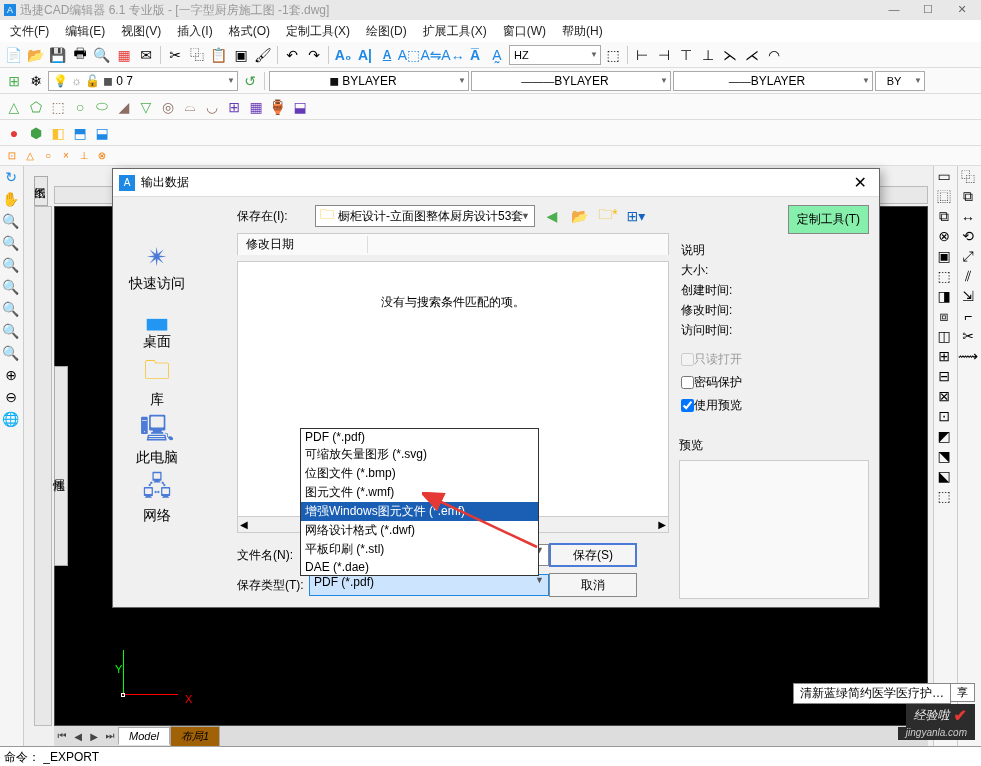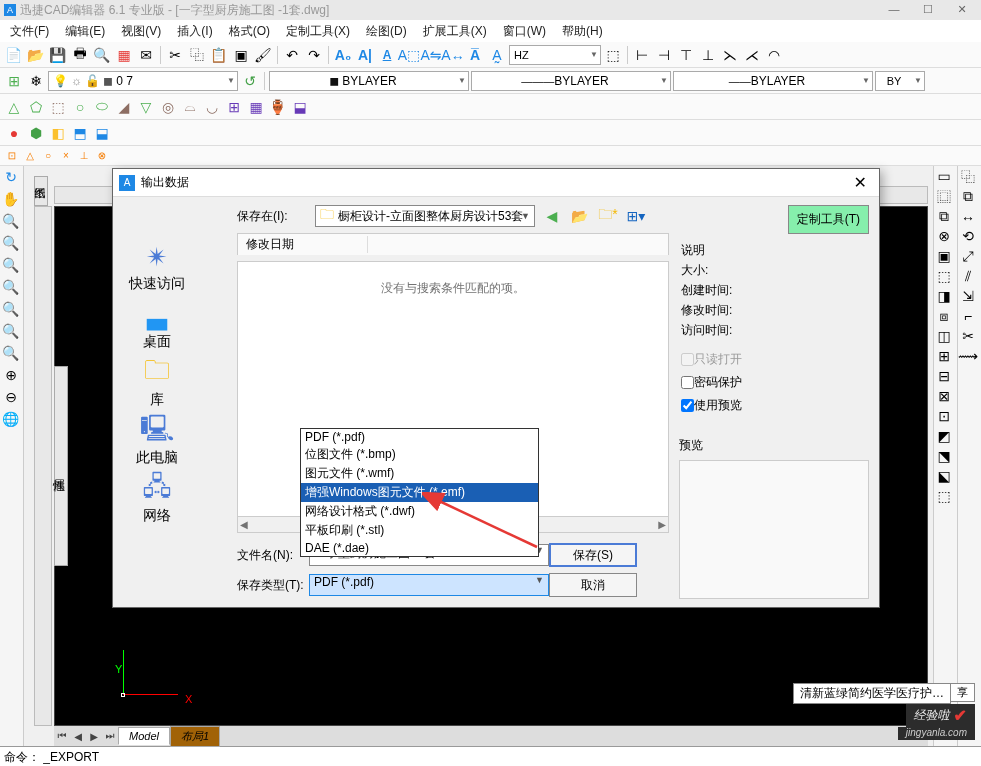--- a/index.html
+++ b/index.html
@@ -44,21 +44,21 @@
 .shortcut .lbl { font-size: 14px; }
 .dlg-main { flex: 1; display: flex; flex-direction: column; gap: 6px; margin-left: 36px; }
 .dlg-row { display: flex; align-items: center; gap: 6px; }
 .dlg-label { width: 72px; text-align: left; }
 .folder-sel { width: 220px; height: 22px; border: 1px solid #888; background: white; display: inline-flex; align-items: center; padding: 0 4px; position: relative; }
 .folder-sel .fico { color: #f5b800; margin-right: 4px; font-size: 14px; }
 .folder-sel::after { content: "▼"; position: absolute; right: 4px; font-size: 9px; color: #555; }
 .dlg-nav-ico { width: 22px; height: 22px; display: inline-flex; align-items: center; justify-content: center; font-size: 14px; cursor: pointer; }
 .file-list-hdr { display: flex; border: 1px solid #ccc; border-bottom: none; height: 22px; align-items: center; background: #fafafa; }
 .file-list-hdr .col { padding: 0 8px; border-right: 1px solid #ddd; }
-.file-list-body { border: 1px solid #ccc; height: 272px; background: #fff; display: flex; align-items: flex-start; justify-content: center; padding-top: 18px; color: #737373; position: relative; }
+.file-list-body { border: 1px solid #ccc; height: 272px; background: #fff; display: flex; align-items: flex-start; justify-content: center; padding-top: 32px; color: #000000; position: relative; }
 .file-list-body .empty-msg { font-size: 12px; }
 .dlg-bottom { display: flex; flex-direction: column; gap: 6px; margin-top: 4px; }
 .dlg-input-row { display: flex; align-items: center; position: relative; }
 .txt-in { flex: 1; max-width: 240px; height: 22px; border: 1px solid #888; padding: 0 4px; background: white; position: relative; }
 .txt-in::after { content: "▼"; position: absolute; right: 4px; font-size: 9px; color: #555; }
 .btn { width: 88px; height: 24px; border: 1px solid #888; background: #f5f5f5; cursor: pointer; }
 .btn.primary { border: 2px solid #4b7bd6; }
 .type-dropdown { position: absolute; left: 300px; top: 428px; width: 239px; background: white; border: 1px solid #333; z-index: 200; font-family: monospace; font-size: 11px; }
 .type-dropdown .opt { padding: 1px 4px; white-space: nowrap; }
 .type-dropdown .opt.sel { background: #1a5fb4; color: white; }
@@ -360,20 +360,21 @@
           <span>使用预览</span>
         </label>
       <div class="preview-lbl">预览</div>
       <div class="preview-box"></div>
     </div>
   </div>
 </div>
 
 <div class="type-dropdown">
   <div class="opt">PDF (*.pdf)</div>
+  <div class="opt">可缩放矢量图形 (*.svg)</div>
   <div class="opt">位图文件 (*.bmp)</div>
   <div class="opt">图元文件 (*.wmf)</div>
   <div class="opt sel">增强Windows图元文件 (*.emf)</div>
   <div class="opt">网络设计格式 (*.dwf)</div>
   <div class="opt">平板印刷 (*.stl)</div>
   <div class="opt">DAE (*.dae)</div>
 </div>
 
 <svg class="arrow" viewBox="0 0 120 60">
   <defs>

